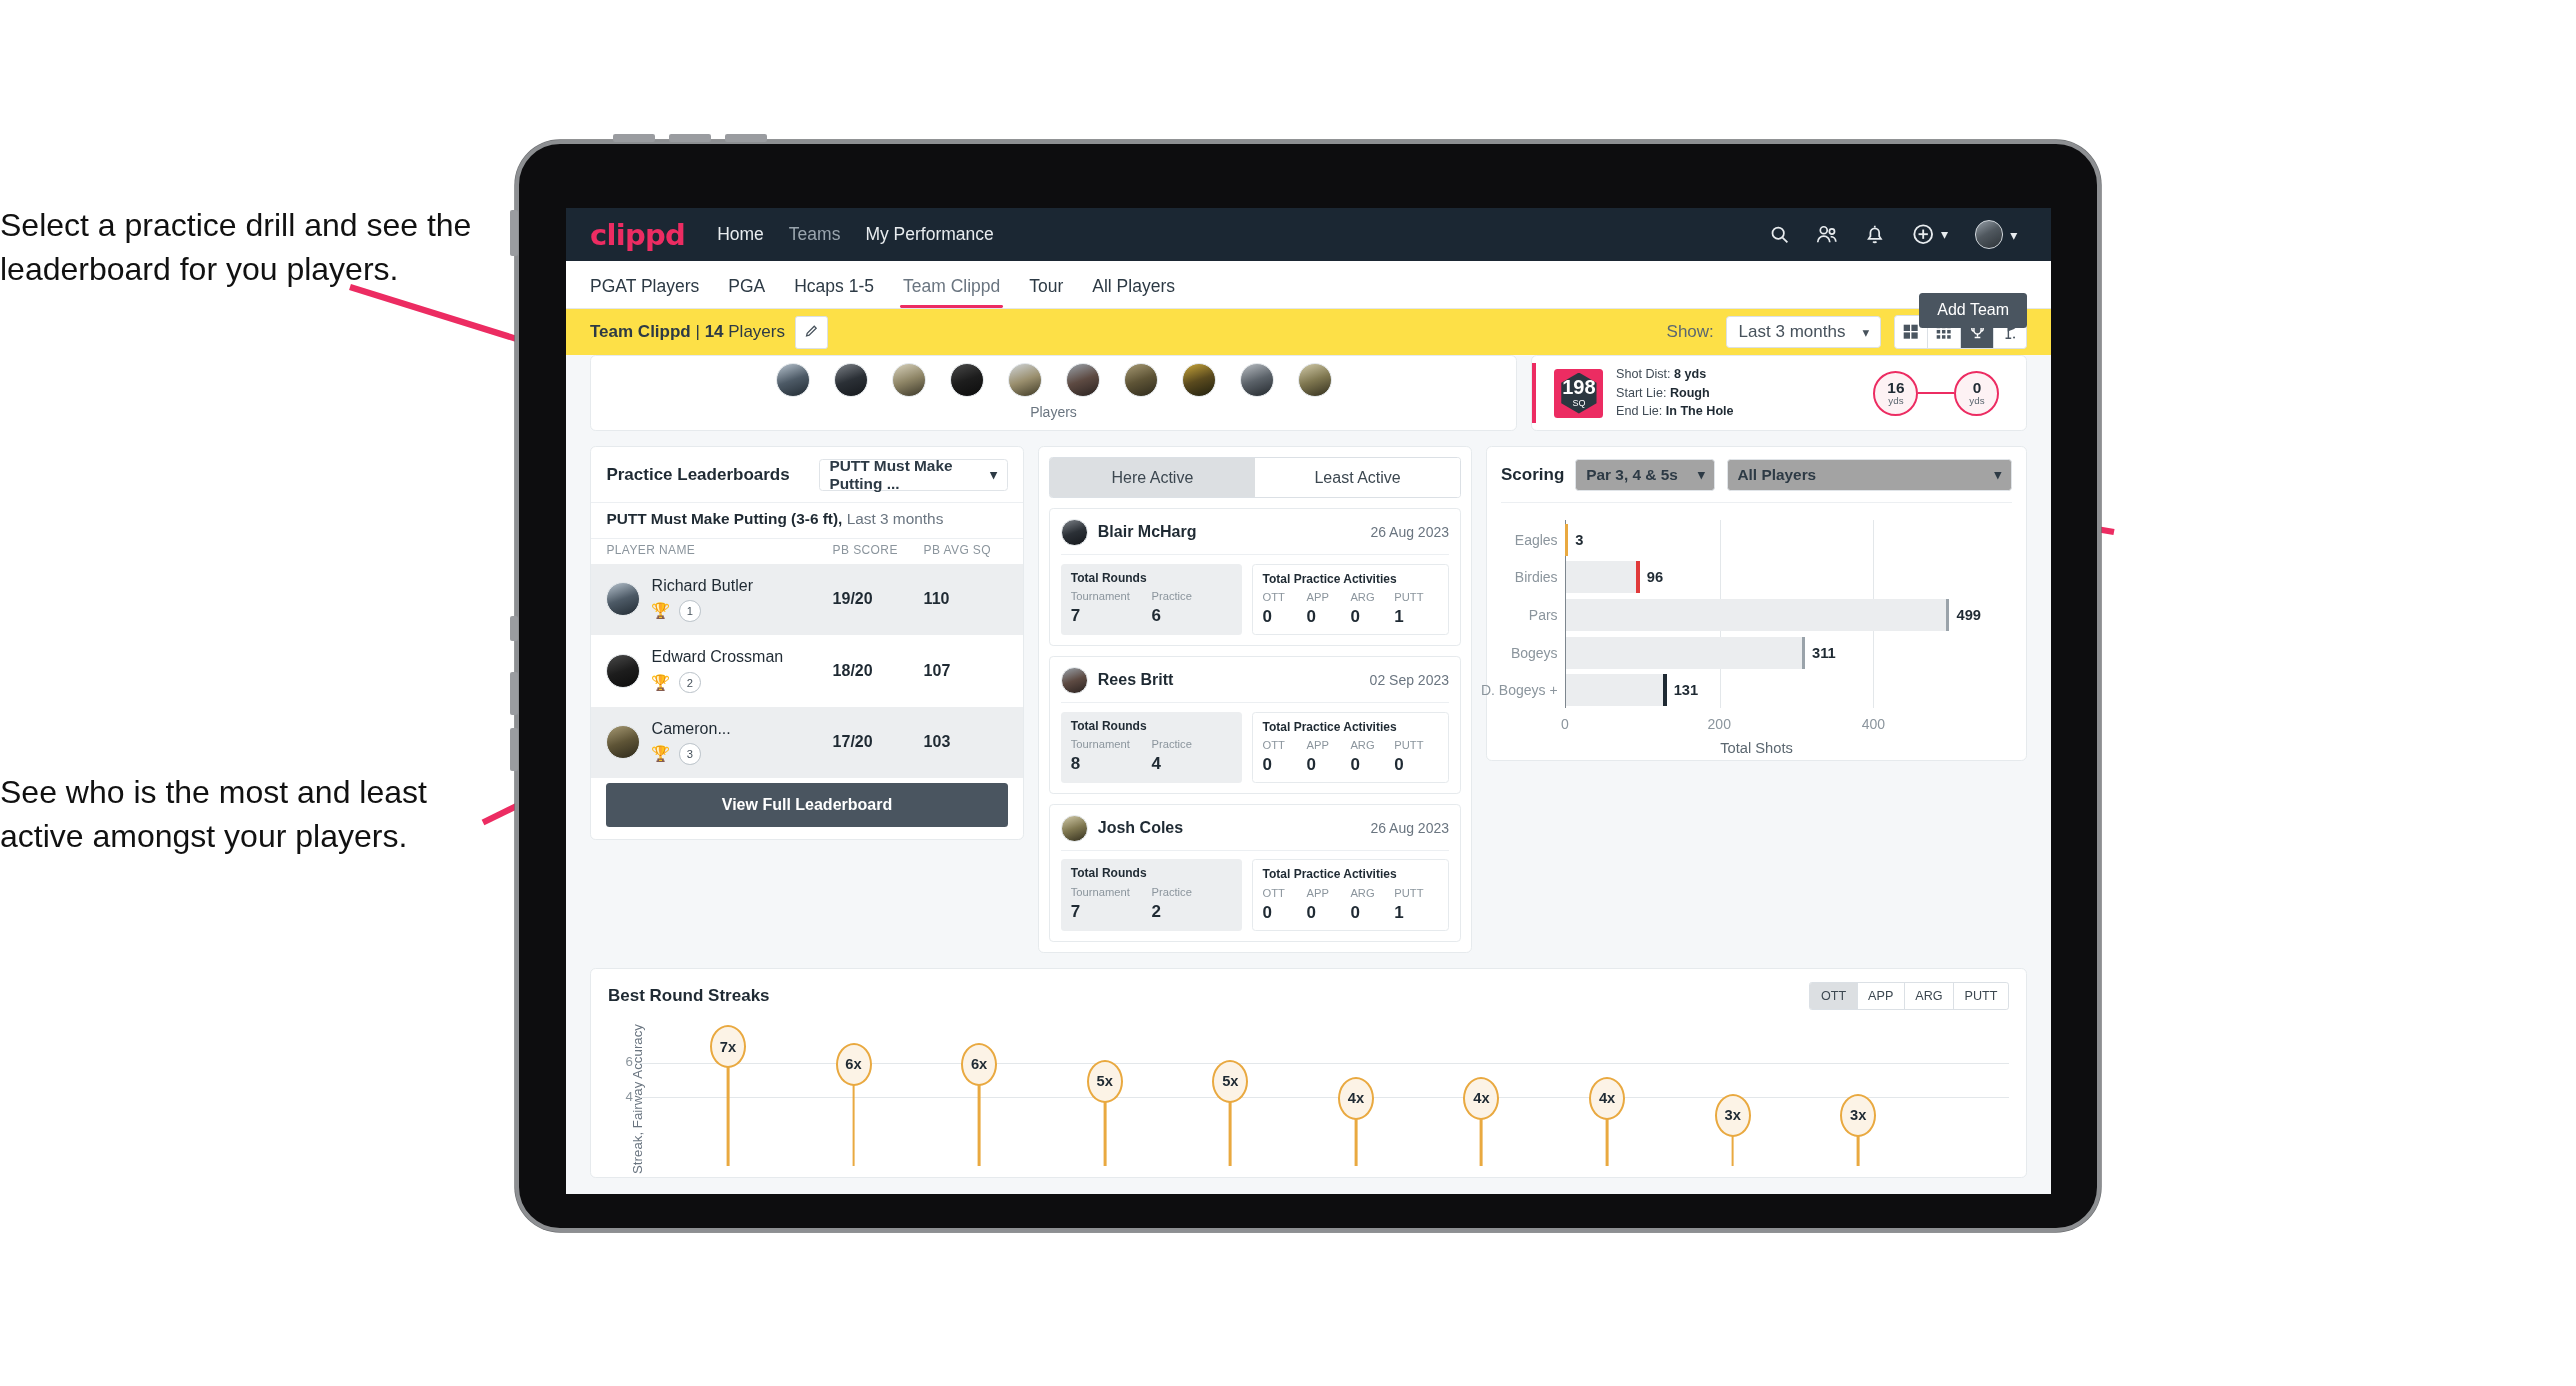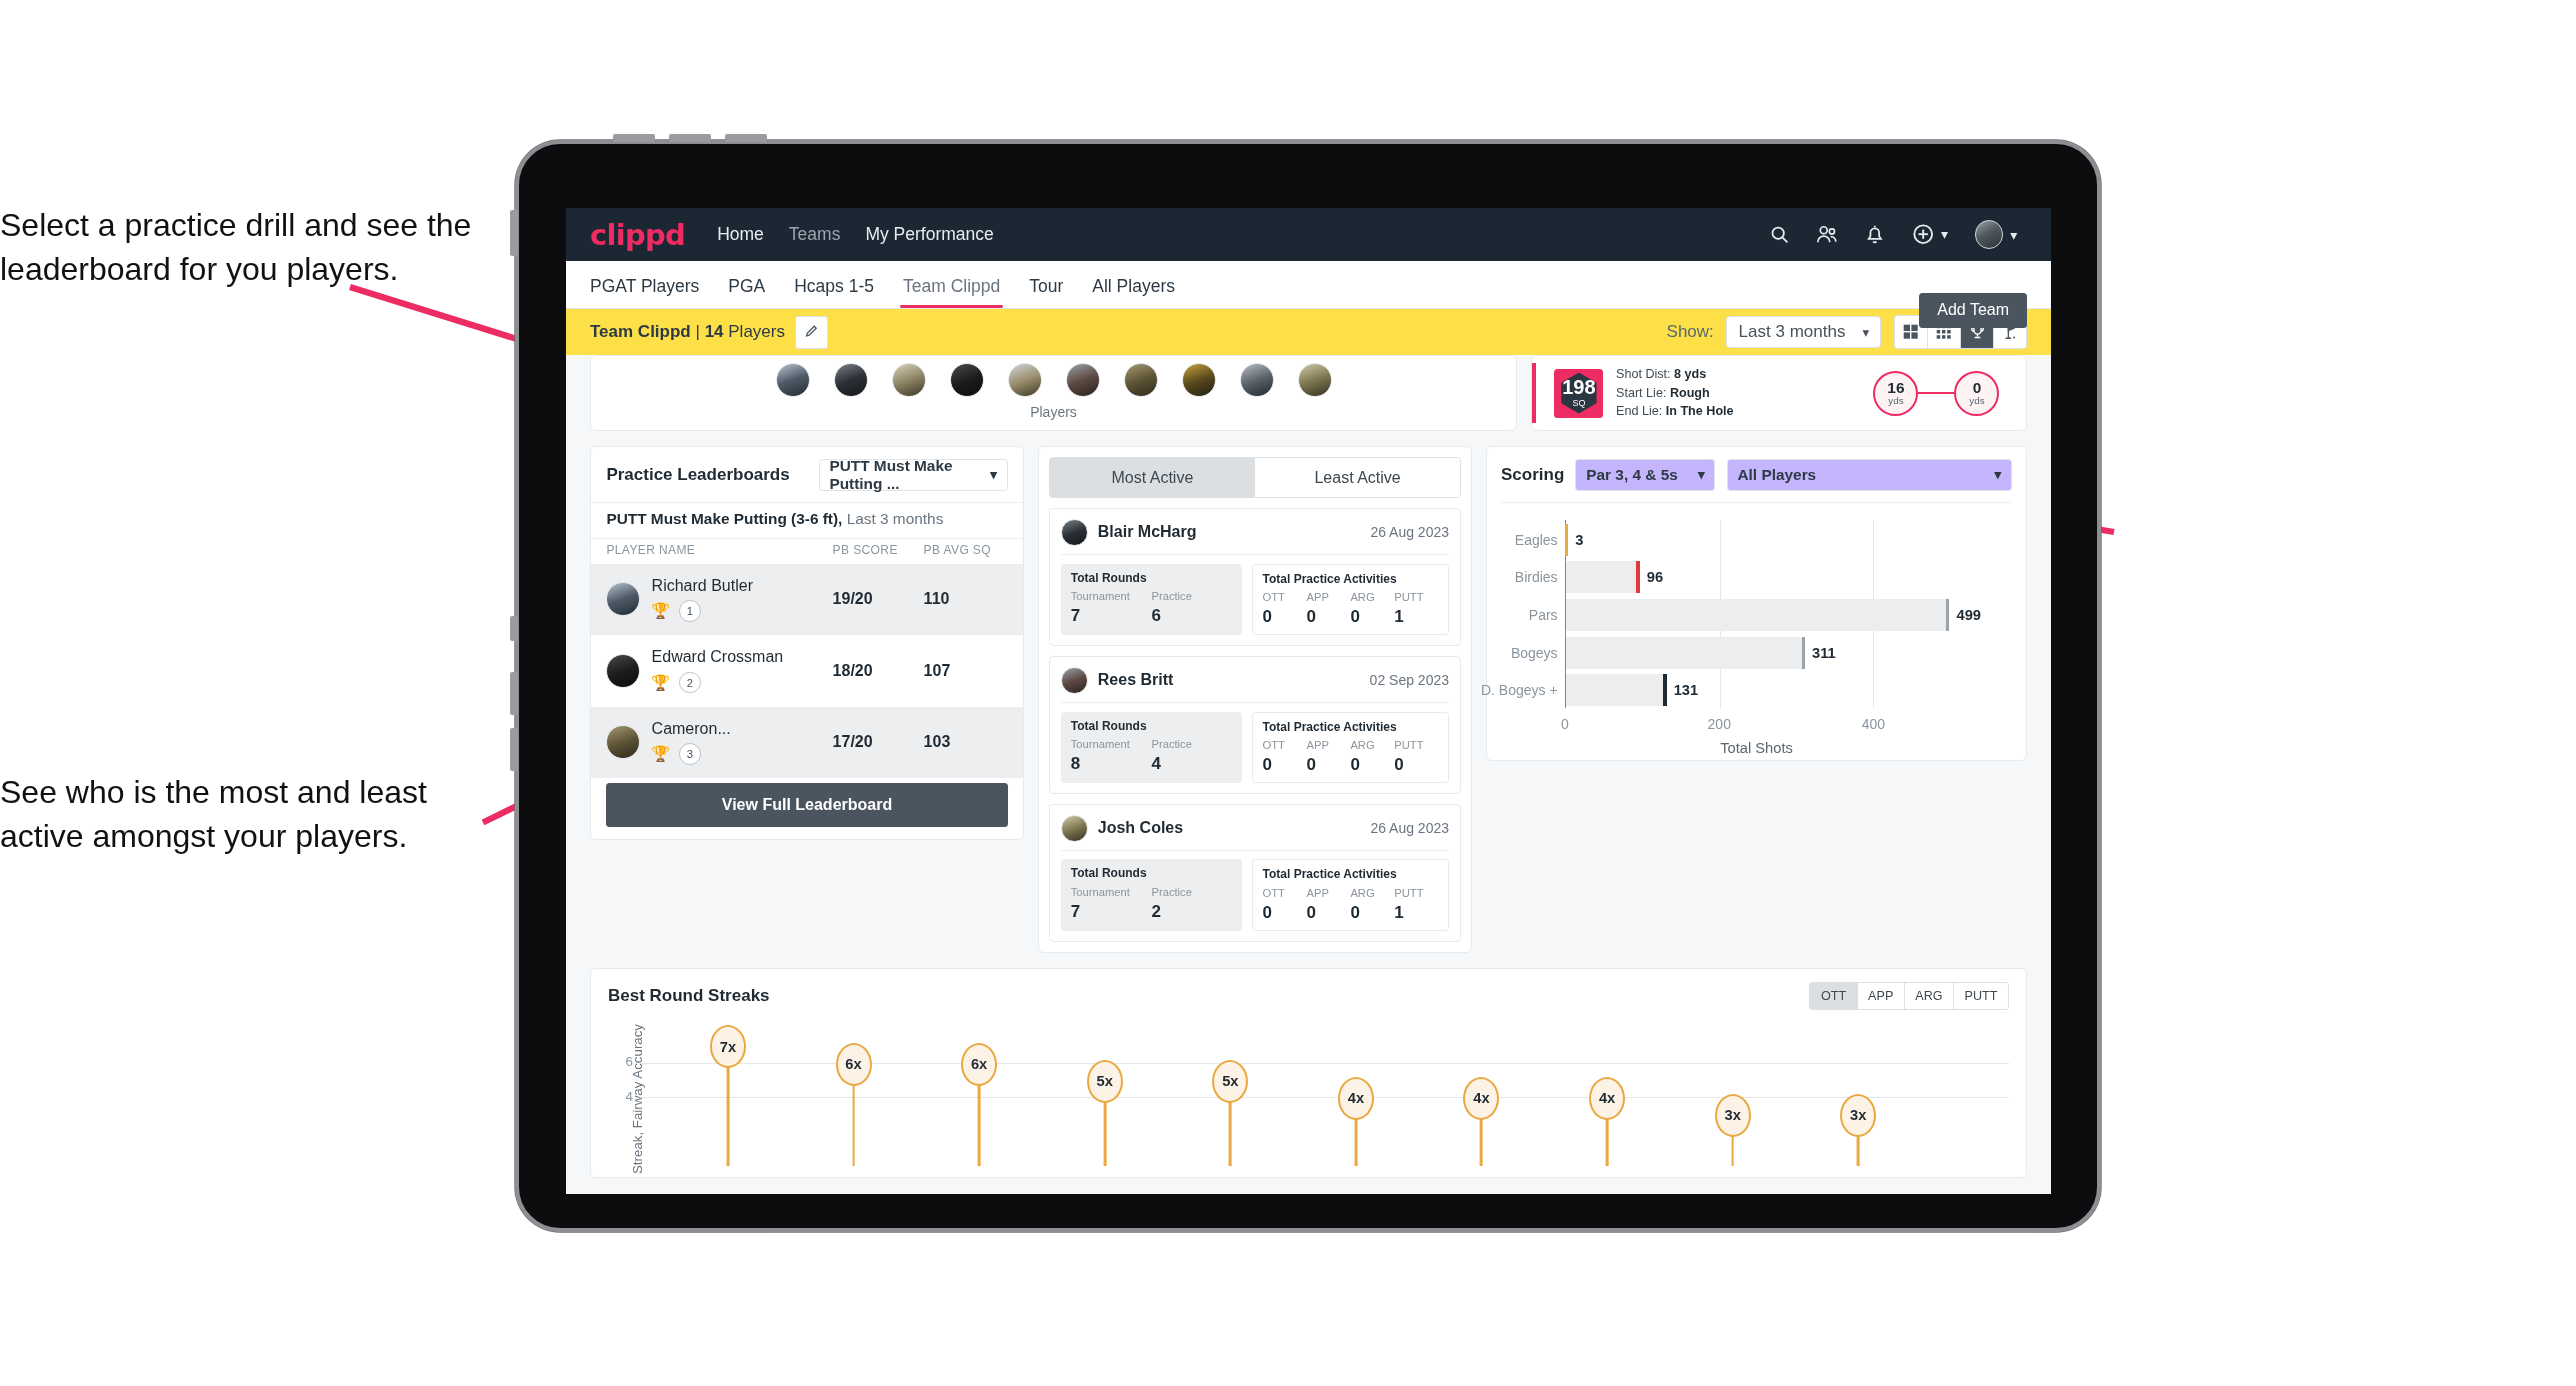--- a/index.html
+++ b/index.html
@@ -139,21 +139,21 @@
   .blk .bt{font-size:12px;font-weight:bold;color:#1f2a33;margin-bottom:5.6px;}
   .cols{display:flex;}
   .col{flex:1;}
   .col .lb{font-size:11.2px;color:#8b959d;margin-bottom:4.2px;}
   .col .vl{font-size:17px;font-weight:bold;color:#1f2a33;}
 
   
   #sc{flex:1;padding:0;}
   .sc-head{display:flex;align-items:center;gap:11.2px;padding:11.2px 14px;}
   .sc-title{font-size:17px;font-weight:bold;color:#1f2a33;}
-  .sc-sel{background:#c4b5fd;border:0.7px solid #e0e4e8;border-radius:3.5px;height:32px;display:flex;
+  .sc-sel{background:#a3a3a3;border:0.7px solid #e0e4e8;border-radius:3.5px;height:32px;display:flex;
     align-items:center;padding:0 9.8px;gap:11.2px;font-size:15.4px;color:#2d3a45;font-weight:bold;box-sizing:border-box;}
   .sc-sel.wide{flex:1;}
   .sc-plot{position:relative;height:245px;margin:0 14px 0 14px;border-top:0.7px solid #eceff2;padding-top:12.6px;}
   .plotarea{position:absolute;left:64px;right:31px;top:17px;bottom:52px;border-left:1.4px solid #7d868e;}
   .gl{position:absolute;top:0;bottom:0;width:0.7px;background:#e3e7ea;}
   .barwrap{position:absolute;left:0;right:0;display:flex;align-items:center;height:32px;}
   .bar{height:100%;background:#ebedef;position:relative;}
   .tipline{position:absolute;right:0;top:0;bottom:0;width:3.5px;}
   .barval{font-size:14.7px;font-weight:bold;color:#1f2a33;margin-left:7px;white-space:nowrap;}
   .ylab{position:absolute;right:calc(100% + 8.4px);font-size:14px;color:#8b959d;white-space:nowrap;
@@ -431,21 +431,21 @@
               </div>
               <div class="plscore">17/20</div>
               <div class="plsq">103</div>
             </div>
           </div>
         <div id="vfl">View Full Leaderboard</div>
       </div>
 
       <div class="card" id="act">
         <div class="segbar">
-          <div class="seg on">Most Active</div>
+          <div class="seg on">Here Active</div>
           <div class="seg">Least Active</div>
         </div>
         <div id="act-cards">
             <div class="actcard">
               <div class="acthead">
                 <div class="actav" style="background:linear-gradient(160deg,#7d8288,#2b3036,#15181c)"></div>
                 <div class="actname">Blair McHarg</div>
                 <div class="actdate">26 Aug 2023</div>
               </div>
               <div class="actbody">

